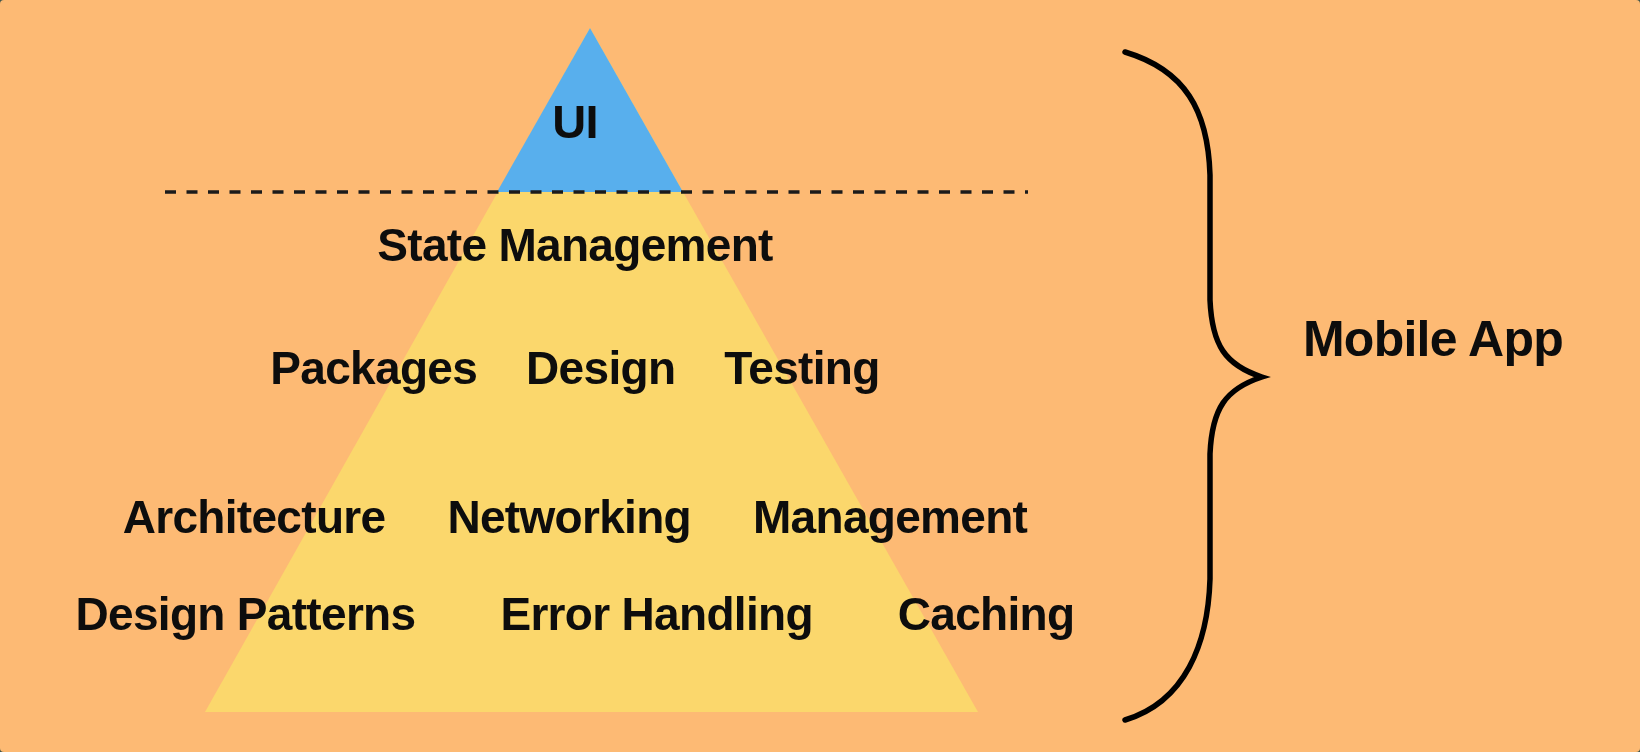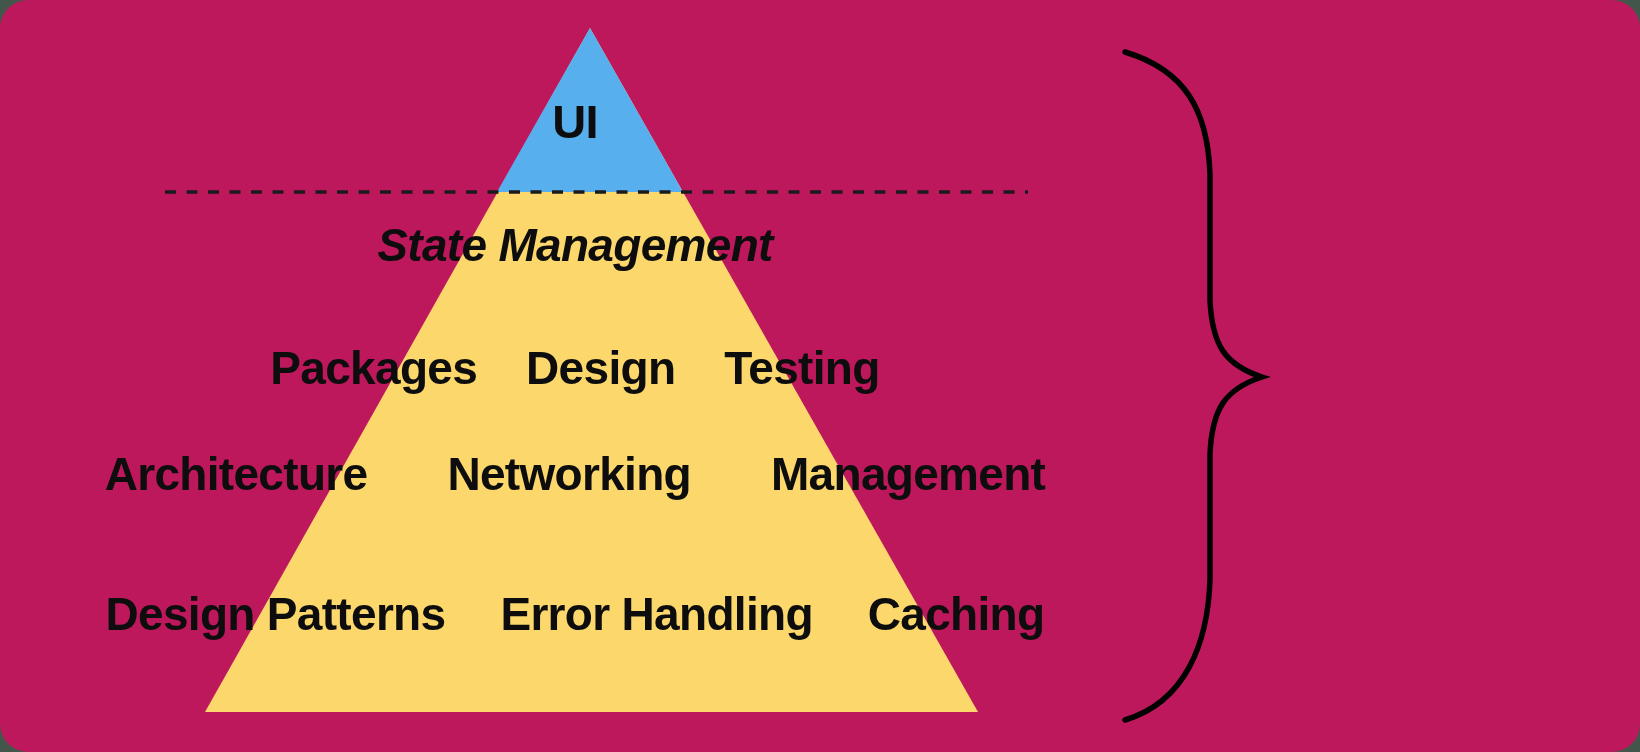--- a/index.html
+++ b/index.html
@@ -6,22 +6,22 @@
   html, body { width: 1640px; height: 752px; }
   body {
     background: #42564B;
     font-family: "Liberation Sans", sans-serif;
     overflow: hidden;
   }
   .card {
     position: relative;
     width: 1640px;
     height: 752px;
-    background: #be185d;
-    border-radius: 28px;
+    background: #fdba74;
+    border-radius: 4px;
     overflow: hidden;
   }
   .layer-svg {
     position: absolute;
     inset: 0;
   }
   .pyr-row {
     position: absolute;
     left: 0;
     width: 1150px;
@@ -29,24 +29,24 @@
     justify-content: center;
     align-items: center;
     font-weight: 700;
     font-size: 46px;
     line-height: 60px;
     color: #0d0d0d;
     letter-spacing: -0.015em;
     white-space: nowrap;
   }
   .row-ui      { top: 92px;  font-size: 47px; }
-  .row-1       { top: 215px; font-style: italic; }
+  .row-1       { top: 215px; }
   .row-2       { top: 338px; gap: 49px; }
-  .row-3       { top: 444px; gap: 80px; }
-  .row-4       { top: 584px; gap: 55px; }
+  .row-3       { top: 487px; gap: 62px; }
+  .row-4       { top: 584px; gap: 85px; }
   .brace-label {
     position: absolute;
     left: 1283px;
     top: 302px;
     width: 300px;
     text-align: center;
     font-weight: 700;
     font-size: 50px;
     line-height: 75px;
     color: #0d0d0d;
@@ -96,15 +96,16 @@
     <span>Management</span>
   </div>
 
   <div class="pyr-row row-4">
     <span>Design Patterns</span>
     <span>Error Handling</span>
     <span>Caching</span>
   </div>
 
   <div class="brace-label">
+    <div>Mobile App</div>
   </div>
 
 </div>
 
 </body></html>

